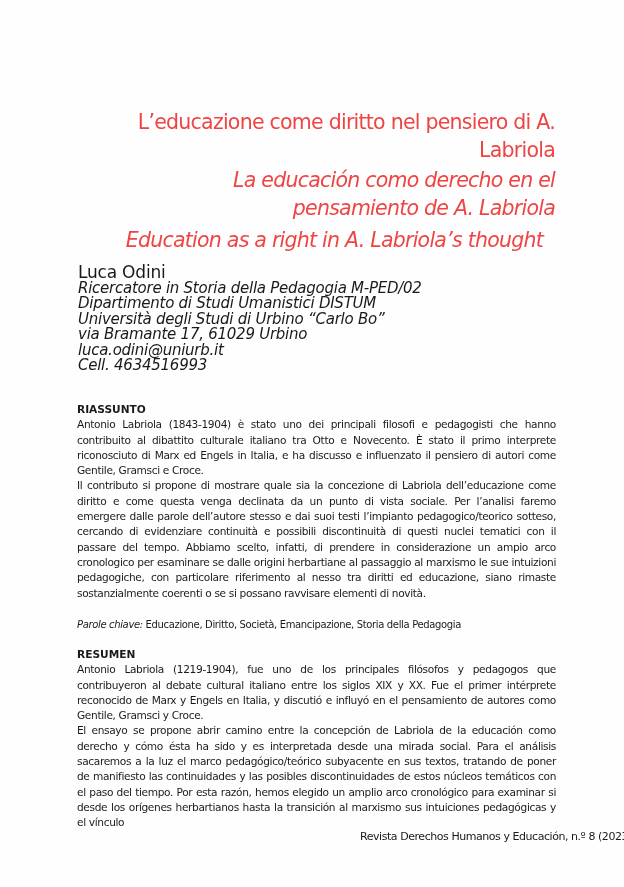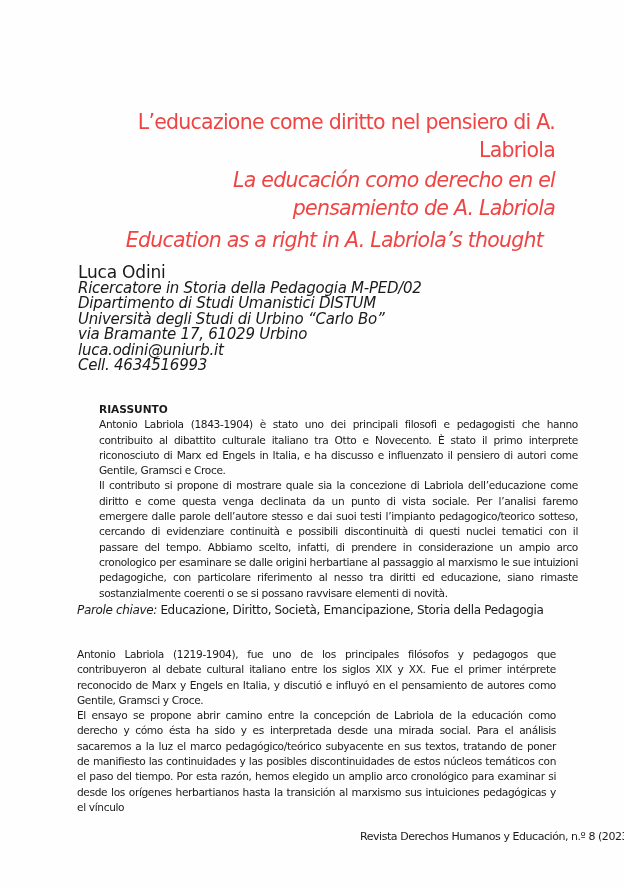--- a/index.html
+++ b/index.html
@@ -8,21 +8,21 @@
   .titles { position: absolute; left: 70px; top: 108px; width: 485px; text-align: right; font-family: "DejaVu Sans", sans-serif; color: #ef4444; }
   .title-it { font-size: 20.5px; line-height: 28px; letter-spacing: -0.75px; font-weight: normal; margin: 0; }
   .title-es { font-size: 20.5px; line-height: 28px; font-style: italic; letter-spacing: -0.75px; margin: 2px 0 0 0; font-weight: normal; text-align: right; }
   .title-en { font-size: 20.5px; line-height: 28px; font-style: italic; letter-spacing: -0.75px; margin: 4px 12px 0 0; font-weight: normal; }
   .author { position: absolute; left: 78px; top: 264px; font-family: "DejaVu Sans", sans-serif; }
   .author-name { font-size: 17px; line-height: 17px; letter-spacing: -0.2px; }
   .aff { font-size: 15px; line-height: 15.4px; font-style: italic; letter-spacing: -0.25px; }
   .section { position: absolute; left: 77px; width: 479px; font-family: "DejaVu Sans", sans-serif; font-size: 10.6px; line-height: 15.3px; letter-spacing: -0.35px; }
   .section h2 { font-size: 10.6px; font-weight: bold; margin: 0; line-height: 15.3px; letter-spacing: 0; }
   .section p { margin: 0; text-align: justify; }
-  .keywords { position: absolute; left: 77px; top: 603px; width: 479px; font-family: "DejaVu Sans", sans-serif; font-size: 12px; line-height: 15.3px; letter-spacing: -0.35px; }
+  .keywords { position: absolute; left: 77px; top: 617px; width: 479px; font-family: "DejaVu Sans", sans-serif; font-size: 10px; line-height: 15.3px; letter-spacing: -0.35px; }
   .kw-label { font-style: italic; }
   .footer { position: absolute; top: 826px; left: 360px; width: 215px; font-family: "DejaVu Sans", sans-serif; text-align: right; white-space: nowrap; }
   .footer-journal { font-size: 11px; letter-spacing: -0.45px; vertical-align: middle; }
   .footer-page { font-size: 12px; margin-left: 10px; vertical-align: middle; }
 </style>
 </head>
 <body>
 
 <div class="page">
 
@@ -38,31 +38,32 @@
   <div class="author">
     <div class="author-name">Luca Odini</div>
     <div class="aff">Ricercatore in Storia della Pedagogia M-PED/02</div>
     <div class="aff">Dipartimento di Studi Umanistici DISTUM</div>
     <div class="aff">Università degli Studi di Urbino “Carlo Bo”</div>
     <div class="aff">via Bramante 17, 61029 Urbino</div>
     <div class="aff">luca.odini@uniurb.it</div>
     <div class="aff">Cell. 4634516993</div>
   </div>
 
-  <div class="section" style="top:402px;margin-left:22px;">
+  <div class="section" style="top:402px;">
     <h2>RIASSUNTO</h2>
     <p>Antonio Labriola (1843-1904) è stato uno dei principali filosofi e pedagogisti che hanno contribuito al dibattito culturale italiano tra Otto e Novecento. È stato il primo interprete riconosciuto di Marx ed Engels in Italia, e ha discusso e influenzato il pensiero di autori come Gentile, Gramsci e Croce.</p>
     <p>Il contributo si propone di mostrare quale sia la concezione di Labriola dell’educazione come diritto e come questa venga declinata da un punto di vista sociale. Per l’analisi faremo emergere dalle parole dell’autore stesso e dai suoi testi l’impianto pedagogico/teorico sotteso, cercando di evidenziare continuità e possibili discontinuità di questi nuclei tematici con il passare del tempo. Abbiamo scelto, infatti, di prendere in considerazione un ampio arco cronologico per esaminare se dalle origini herbartiane al passaggio al marxismo le sue intuizioni pedagogiche, con particolare riferimento al nesso tra diritti ed educazione, siano rimaste sostanzialmente coerenti o se si possano ravvisare elementi di novità.</p>
   </div>
 
   <div class="keywords">
     <span class="kw-label">Parole chiave:</span><span> Educazione, Diritto, Società, Emancipazione, Storia della Pedagogia</span>
   </div>
 
   <div class="section" style="top:647px;">
+    <h2>RESUMEN</h2>
     <p>Antonio Labriola (1219-1904), fue uno de los principales filósofos y pedagogos que contribuyeron al debate cultural italiano entre los siglos XIX y XX. Fue el primer intérprete reconocido de Marx y Engels en Italia, y discutió e influyó en el pensamiento de autores como Gentile, Gramsci y Croce.</p>
     <p>El ensayo se propone abrir camino entre la concepción de Labriola de la educación como derecho y cómo ésta ha sido y es interpretada desde una mirada social. Para el análisis sacaremos a la luz el marco pedagógico/teórico subyacente en sus textos, tratando de poner de manifiesto las continuidades y las posibles discontinuidades de estos núcleos temáticos con el paso del tiempo. Por esta razón, hemos elegido un amplio arco cronológico para examinar si desde los orígenes herbartianos hasta la transición al marxismo sus intuiciones pedagógicas y el vínculo</p>
   </div>
 
   <div class="footer">
     <span class="footer-journal">Revista Derechos Humanos y Educación, n.º 8 (2023)</span><span class="footer-page">47</span>
   </div>
 
 </div>
 

